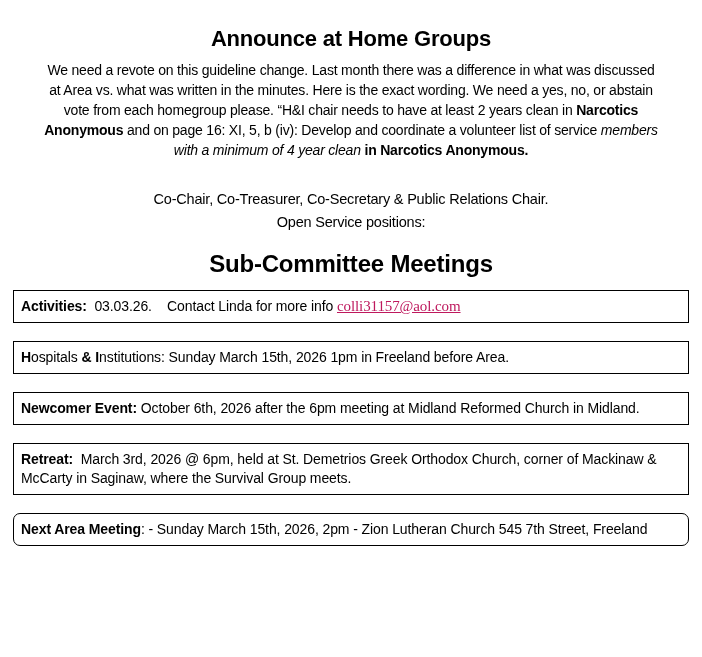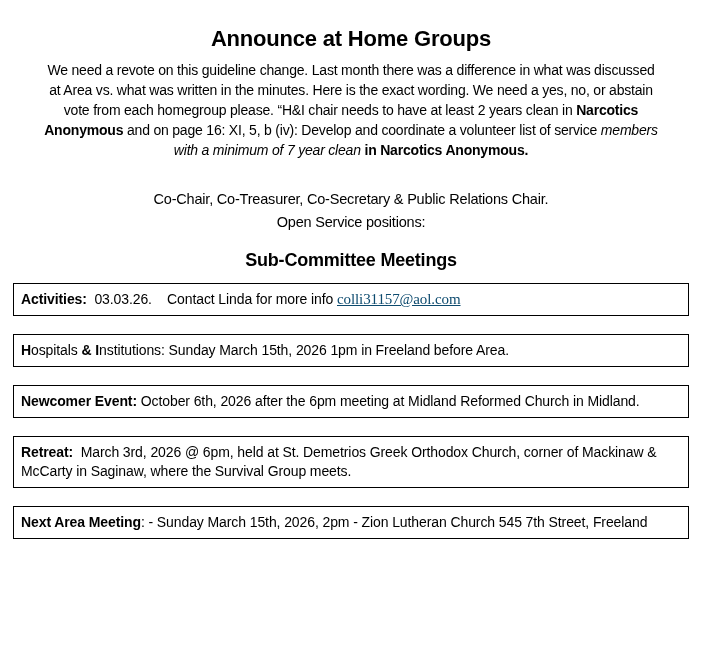--- a/index.html
+++ b/index.html
@@ -37,60 +37,60 @@
   .open-positions {
     margin-top: 28px;
     text-align: center;
   }
   .open-line {
     font-size: 14.5px;
     line-height: 23px;
     letter-spacing: -0.2px;
   }
   .subheading {
-    font-size: 18px;
+    font-size: 24px;
     font-weight: bold;
     text-align: center;
     margin: 16px 0 12px 0;
     letter-spacing: -0.2px;
   }
   .boxes { margin: 0 13px; }
   .meeting-box {
     box-sizing: border-box;
     border: 1.5px solid #000000;
     padding: 6px 7px;
     margin-bottom: 18px;
     font-size: 14px;
     line-height: 19px;
     letter-spacing: -0.1px;
     white-space: pre-wrap;
     background: #ffffff;
   }
-  .meeting-box:last-child { margin-bottom: 7px; }
+  .meeting-box:last-child { margin-bottom: 7px; border-radius: 7px; }
   a.email-link {
     font-family: "Liberation Serif", serif;
     font-size: 15px;
-    color: #0c4a6e;
+    color: #be185d;
     text-decoration: underline;
     cursor: pointer;
   }
 </style>
 </head>
 <body>
 
 <div class="page">
 
   <h1 class="title">Announce at Home Groups</h1>
 
   <div class="intro">
     <div class="intro-line"><span>We need a revote on this guideline change. Last month there was a difference in what was discussed</span></div>
     <div class="intro-line"><span>at Area vs. what was written in the minutes. Here is the exact wording. We need a yes, no, or abstain</span></div>
     <div class="intro-line"><span>vote from each homegroup please. “H&amp;I chair needs to have at least 2 years clean in </span><span class="bold">Narcotics</span></div>
     <div class="intro-line"><span class="bold">Anonymous</span><span> and on page 16: XI, 5, b (iv): Develop and coordinate a volunteer list of service </span><span class="italic">members</span></div>
-    <div class="intro-line"><span class="italic">with a minimum of 7 year clean</span><span class="bold"> in Narcotics Anonymous.</span></div>
+    <div class="intro-line"><span class="italic">with a minimum of 4 year clean</span><span class="bold"> in Narcotics Anonymous.</span></div>
   </div>
 
   <div class="open-positions">
     <div class="open-line">Co-Chair, Co-Treasurer, Co-Secretary &amp; Public Relations Chair.</div>
     <div class="open-line">Open Service positions:</div>
   </div>
 
   <h2 class="subheading">Sub-Committee Meetings</h2>
 
   <div class="boxes">

